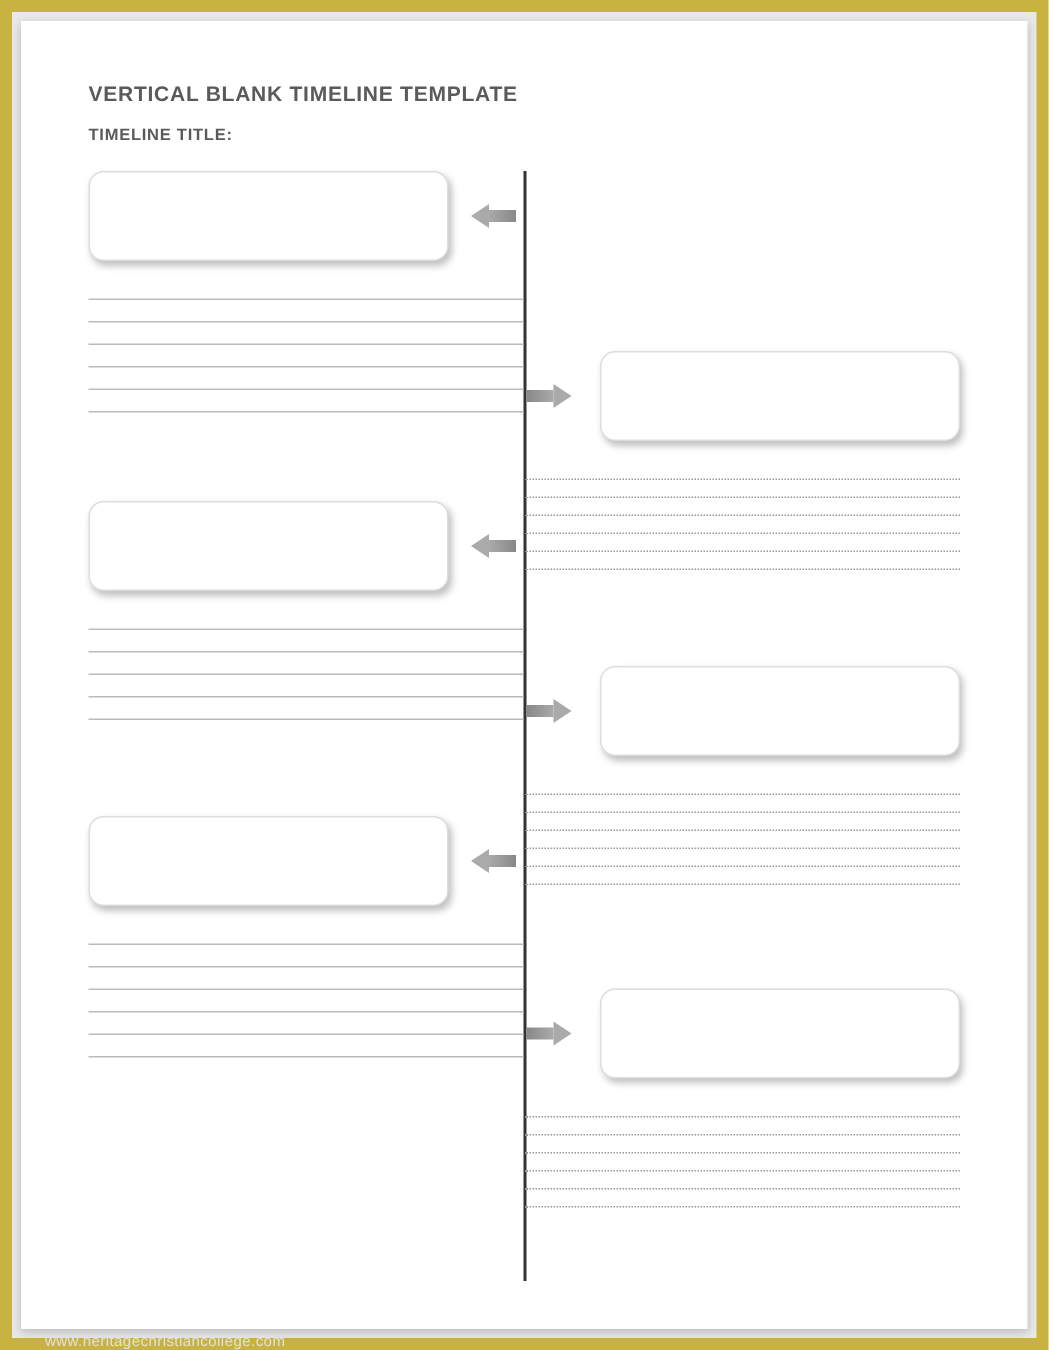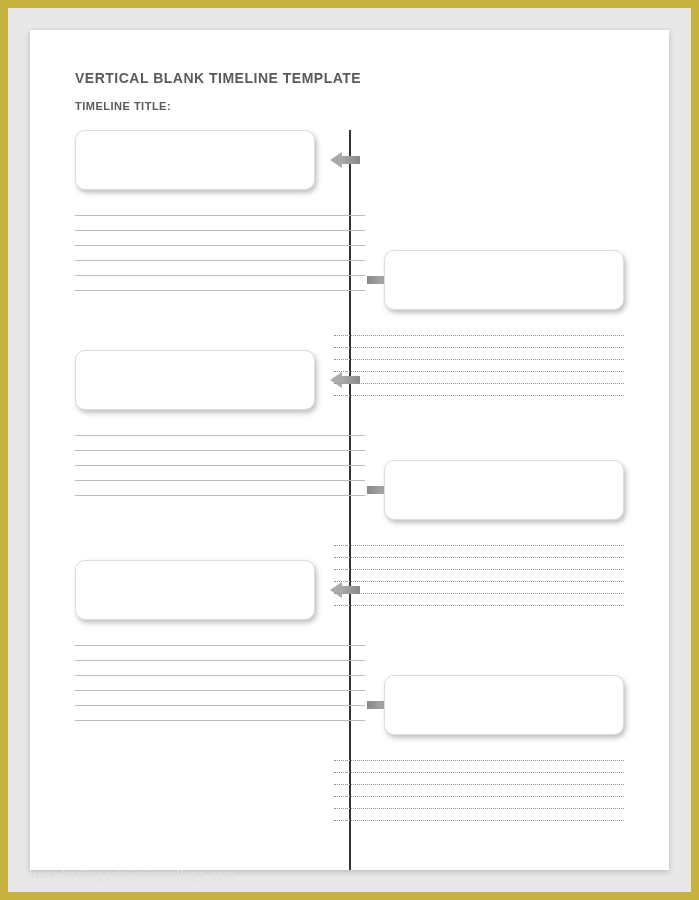--- a/index.html
+++ b/index.html
@@ -8,21 +8,21 @@
       height: 900px;
       background: #c9b340;
       padding: 8px;
       font-family: Arial, Helvetica, sans-serif;
       position: relative;
     }
     .outer-frame {
       width: 100%;
       height: 100%;
       background: #e8e8e8;
-      padding: 22px;
+      padding: 6px;
     }
     .paper {
       width: 100%;
       height: 100%;
       background: #ffffff;
       box-shadow: 0 2px 6px rgba(0,0,0,0.2);
       padding: 40px 45px 30px 45px;
       position: relative;
     }
     .heading {
@@ -106,23 +106,23 @@
     }
     .lines-dotted .writing-line {
       background: none;
       border-top: 1px dotted #999;
     }
     .lines-small .writing-line {
       margin-bottom: 11px;
     }
     .watermark {
       position: absolute;
-      bottom: 18px;
+      bottom: 0;
       left: 30px;
-      font-size: 13px;
+      font-size: 10px;
       color: #e0e0e0;
       letter-spacing: 0.3px;
     }
   </style>
 </head>
 <body>
 
 <div class="outer-frame">
   <div class="paper">
     <div class="heading">VERTICAL BLANK TIMELINE TEMPLATE</div>

